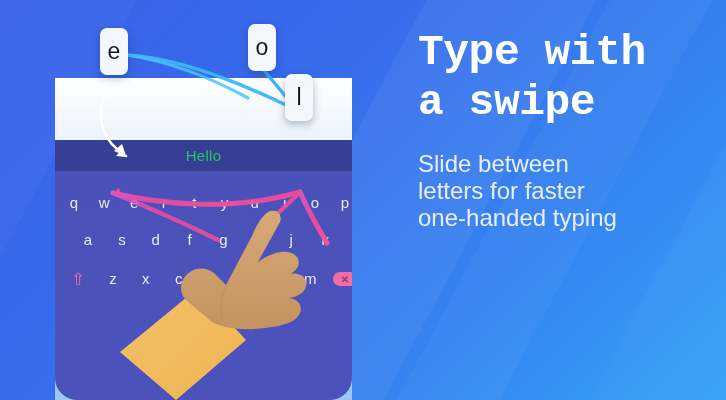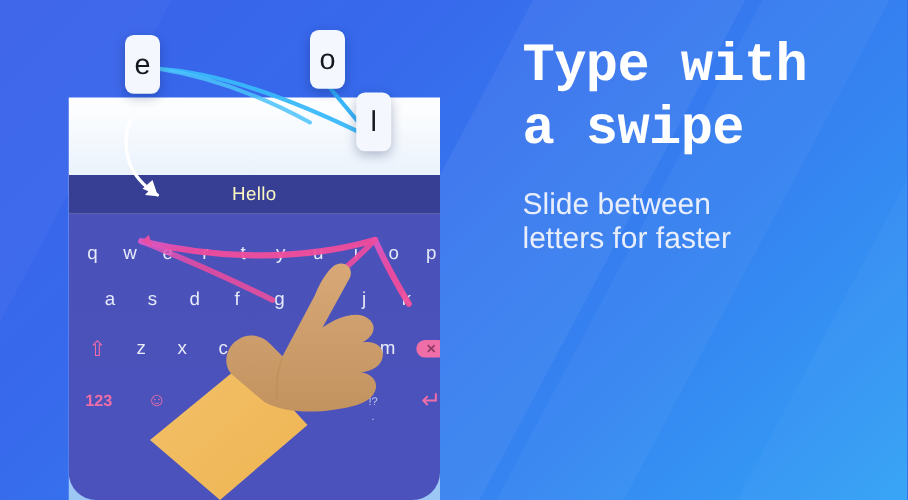--- a/index.html
+++ b/index.html
@@ -36,21 +36,21 @@
   
   #phone{
     position:absolute;left:55px;top:78px;width:297px;height:322px;
     background:linear-gradient(180deg,#ffffff 0%,#e3eefb 26%,#bcd8f7 55%,#a8cdf6 78%,#9cc7f5 100%);
     overflow:hidden;
   }
   #suggest{
     position:absolute;left:0;top:62px;width:100%;height:31px;
     background:#373f95;display:flex;align-items:center;justify-content:center;
   }
-  #suggest .word{color:#fef9c3;font-size:15px;letter-spacing:.3px;text-align:center;}
+  #suggest .word{color:#22c55e;font-size:15px;letter-spacing:.3px;text-align:center;}
 
   #kb{
     position:absolute;left:0;top:93px;width:100%;height:229px;
     background:linear-gradient(180deg,#4a51b8 0%,#4b52bb 72%,#4b52bb 100%);
     border-bottom-left-radius:22px;border-bottom-right-radius:22px;
   }
   .krow{position:absolute;left:0;width:100%;display:flex;align-items:center;}
   .krow.r1{top:22px;padding:0 6px;justify-content:space-between;}
   .krow.r2{top:59px;padding:0 20px;justify-content:space-between;}
   .krow.r3{top:97px;padding:0 8px;justify-content:space-between;}
@@ -138,39 +138,20 @@
         <span class="key">c</span>
         <span class="key">v</span>
         <span class="key">b</span>
         <span class="key">n</span>
         <span class="key">m</span>
         <span class="icnkey">
           <span class="bksp">✕</span>
         </span>
       </div>
 
-      <div class="krow r4">
-        <span class="num">123</span>
-        <span class="emoji">☺</span>
-        <span class="mic">
-          <svg width="9" height="14" viewBox="0 0 9 14">
-            <rect x="3" y="0.5" width="3.2" height="6.2" rx="1.6" fill="#c2cbee"></rect>
-            <path d="M1 5.6a3.6 3.6 0 0 0 7.2 0" stroke="#c2cbee" stroke-width="1" fill="none"></path>
-            <rect x="4.2" y="9" width="0.9" height="2" fill="#c2cbee"></rect>
-          </svg>
-          <span class="sub">,</span>
-        </span>
-        <span class="arrowk">‹</span>
-        <span class="arrowk">›</span>
-        <span class="punct">
-          <span>!?</span>
-          <span class="sub">.</span>
-        </span>
-        <span class="enter">↵</span>
-      </div>
     </div>
   </div>
 
   <svg class="ov" viewBox="0 0 726 400">
     <defs>
       <linearGradient id="pinkg" x1="0" y1="0" x2="1" y2="1">
         <stop offset="0%" stop-color="#d858c8"></stop>
         <stop offset="45%" stop-color="#ee4a9e"></stop>
         <stop offset="100%" stop-color="#f2509b"></stop>
       </linearGradient>
@@ -239,16 +220,17 @@
   </div>
 
   <div class="copy">
     <h1 class="headline">
       <span>Type with</span><br>
       <span>a swipe</span>
     </h1>
     <p class="subcopy">
       <span>Slide between</span><br>
       <span>letters for faster</span><br>
+      <span>one-handed typing</span>
     </p>
   </div>
 
 </div>
 
 </body></html>

